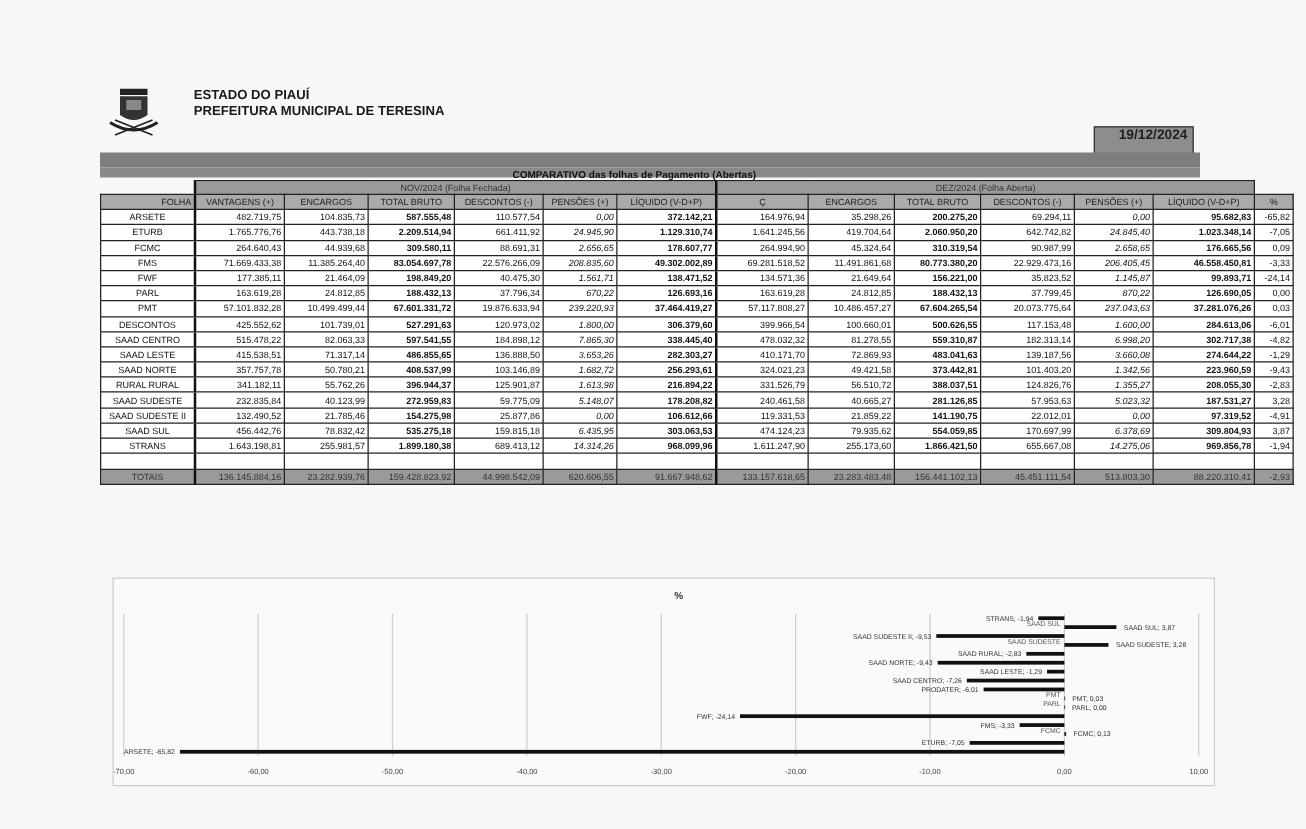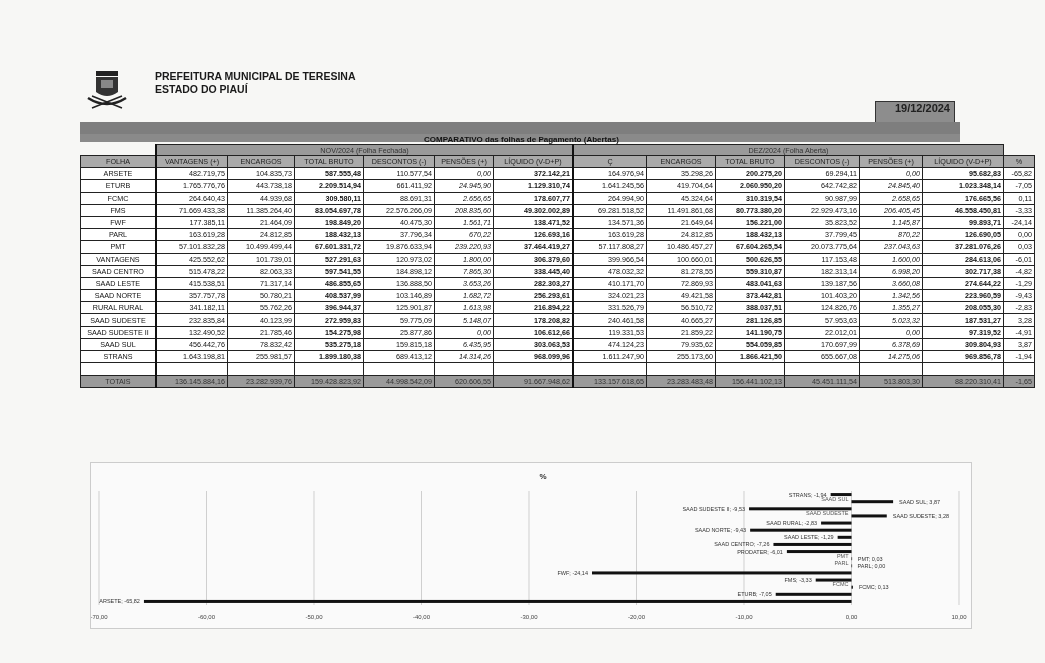--- a/index.html
+++ b/index.html
@@ -3,21 +3,21 @@
 <meta charset="utf-8">
 <style>
   html,body{margin:0;padding:0;}
   body{width:1045px;height:663px;background:#f7f7f5;font-family:"Liberation Sans",sans-serif;color:#111;position:relative;overflow:hidden;}
   .logo{position:absolute;left:84px;top:68px;width:46px;height:44px;}
   .hdr{position:absolute;left:155px;top:70px;font-weight:bold;font-size:10.5px;line-height:13px;color:#1a1a1a;}
   .hdr div:nth-child(2){font-size:10.5px;}
   .hdr div:nth-child(3){font-size:11px;}
   .date{position:absolute;left:875px;top:101px;width:80px;height:24px;background:#8d8d8d;border:1px solid #333;font-size:11px;font-weight:bold;text-align:right;padding-right:4px;box-sizing:border-box;line-height:13px;color:#222;}
   .band{position:absolute;left:80px;top:122px;width:880px;height:12px;background:#7e7e7e;}
-  .subtitle{position:absolute;left:424px;top:135px;font-size:8px;font-weight:bold;color:#111;}
+  .subtitle{position:absolute;left:410px;top:135px;font-size:8px;font-weight:bold;color:#111;}
   .subband{position:absolute;left:80px;top:134px;width:880px;height:8px;background:#8a8a8a;}
   table.grid{position:absolute;left:80px;top:144px;border-collapse:collapse;font-size:7.2px;}
   table.grid td{border:1px solid #222;height:11.2px;padding:0 2px;text-align:right;white-space:nowrap;background:#fff;}
   table.grid td.lbl{text-align:center;width:70px;}
   table.grid td.b{font-weight:bold;}
   table.grid td.i{font-style:italic;}
   table.grid tr.grp td{background:#9a9a9a;color:#333;text-align:center;height:10px;}
   table.grid tr.hd td{background:#aaa;color:#222;text-align:center;}
   table.grid tr.tot td{background:#9a9a9a;color:#333;}
   table.grid tr.gap td{height:12px;}
@@ -31,39 +31,39 @@
 
 <svg class="logo" viewBox="0 0 46 44">
   <rect x="12" y="3" width="22" height="5" fill="#222"></rect>
   <path d="M12 9 H34 V24 Q23 32 12 24 Z" fill="#333"></path>
   <rect x="17" y="12" width="12" height="8" fill="#888"></rect>
   <path d="M4 30 Q23 42 42 30" stroke="#222" stroke-width="2.5" fill="none"></path>
   <path d="M8 40 L38 28 M38 40 L8 28" stroke="#222" stroke-width="1.5"></path>
 </svg>
 
 <div class="hdr">
+  <div>ESTADO DO PIAUÍ</div>
   <div>PREFEITURA MUNICIPAL DE TERESINA</div>
-  <div>ESTADO DO PIAUÍ</div>
 </div>
 <div class="date">19/12/2024</div>
 
 <div class="band"></div>
 <div class="subband"></div>
 <div class="subtitle">COMPARATIVO das folhas de Pagamento (Abertas)</div>
 
 <table class="grid">
   <tbody id="tbody">
       <tr class="grp">
         <td class="blank"></td>
         <td colspan="6" class="thick">NOV/2024 (Folha Fechada)</td>
         <td colspan="6" class="thick">DEZ/2024 (Folha Aberta)</td>
         <td class="blank"></td>
       </tr>
       <tr class="hd">
-        <td class="lbl" style="width: 70px;">FOLHA</td>
+        <td class="lbl" style="width: 70px; text-align: right;">FOLHA</td>
         <td class=" thick" style="width: 66px; text-align: center;">VANTAGENS (+)</td>
         <td class="" style="width: 62px;">ENCARGOS</td>
         <td class="" style="width: 64px;">TOTAL BRUTO</td>
         <td class="" style="width: 66px;">DESCONTOS (-)</td>
         <td class="" style="width: 54px;">PENSÕES (+)</td>
         <td class="" style="width: 74px;">LÍQUIDO (V-D+P)</td>
         <td class=" thick" style="width: 68px;">Ç</td>
         <td class="" style="width: 64px;">ENCARGOS</td>
         <td class="" style="width: 64px;">TOTAL BRUTO</td>
         <td class="" style="width: 70px;">DESCONTOS (-)</td>
@@ -110,21 +110,21 @@
         <td class=" b">309.580,11</td>
         <td class="">88.691,31</td>
         <td class=" i">2.656,65</td>
         <td class=" b">178.607,77</td>
         <td class=" thick">264.994,90</td>
         <td class="">45.324,64</td>
         <td class=" b">310.319,54</td>
         <td class="">90.987,99</td>
         <td class=" i">2.658,65</td>
         <td class=" b">176.665,56</td>
-        <td class="">0,11</td>
+        <td class="">0,09</td>
       </tr>
       <tr>
         <td class="lbl">FMS</td>
         <td class=" thick">71.669.433,38</td>
         <td class="">11.385.264,40</td>
         <td class=" b">83.054.697,78</td>
         <td class="">22.576.266,09</td>
         <td class=" i">208.835,60</td>
         <td class=" b">49.302.002,89</td>
         <td class=" thick">69.281.518,52</td>
@@ -177,21 +177,21 @@
         <td class=" b">37.464.419,27</td>
         <td class=" thick">57.117.808,27</td>
         <td class="">10.486.457,27</td>
         <td class=" b">67.604.265,54</td>
         <td class="">20.073.775,64</td>
         <td class=" i">237.043,63</td>
         <td class=" b">37.281.076,26</td>
         <td class="">0,03</td>
       </tr>
       <tr>
-        <td class="lbl">VANTAGENS</td>
+        <td class="lbl">DESCONTOS</td>
         <td class=" thick">425.552,62</td>
         <td class="">101.739,01</td>
         <td class=" b">527.291,63</td>
         <td class="">120.973,02</td>
         <td class=" i">1.800,00</td>
         <td class=" b">306.379,60</td>
         <td class=" thick">399.966,54</td>
         <td class="">100.660,01</td>
         <td class=" b">500.626,55</td>
         <td class="">117.153,48</td>
@@ -350,21 +350,21 @@
         <td class="">159.428.823,92</td>
         <td class="">44.998.542,09</td>
         <td class="">620.606,55</td>
         <td class="">91.667.948,62</td>
         <td class=" thick">133.157.618,65</td>
         <td class="">23.283.483,48</td>
         <td class="">156.441.102,13</td>
         <td class="">45.451.111,54</td>
         <td class="">513.803,30</td>
         <td class="">88.220.310,41</td>
-        <td class="">-1,65</td>
+        <td class="">-2,93</td>
       </tr>
     </tbody>
 </table>
 
 <div class="chart">
   <svg id="chartsvg" width="880" height="165">
       <text x="452" y="16" font-size="8" font-weight="bold" text-anchor="middle" fill="#333" font-family="Liberation Sans, sans-serif">%</text>
       <line x1="8" y1="28" x2="8" y2="142" stroke="#cfcfcf" stroke-width="1"></line>
       <text x="8" y="156" font-size="6" text-anchor="middle" fill="#444" font-family="Liberation Sans, sans-serif">-70,00</text>
       <line x1="115.5" y1="28" x2="115.5" y2="142" stroke="#cfcfcf" stroke-width="1"></line>

